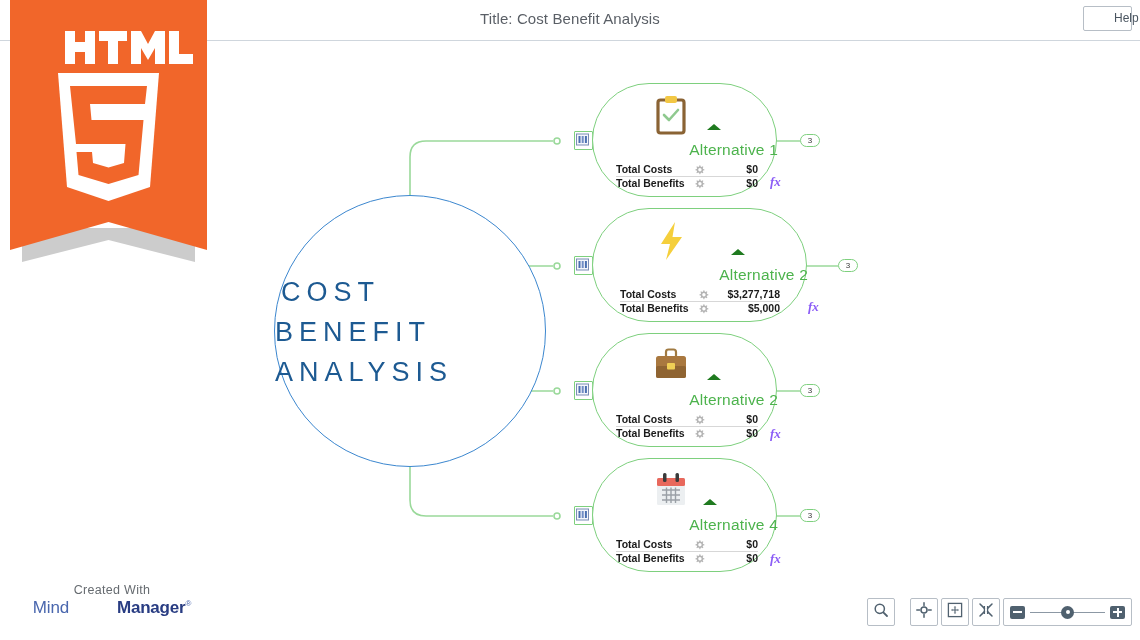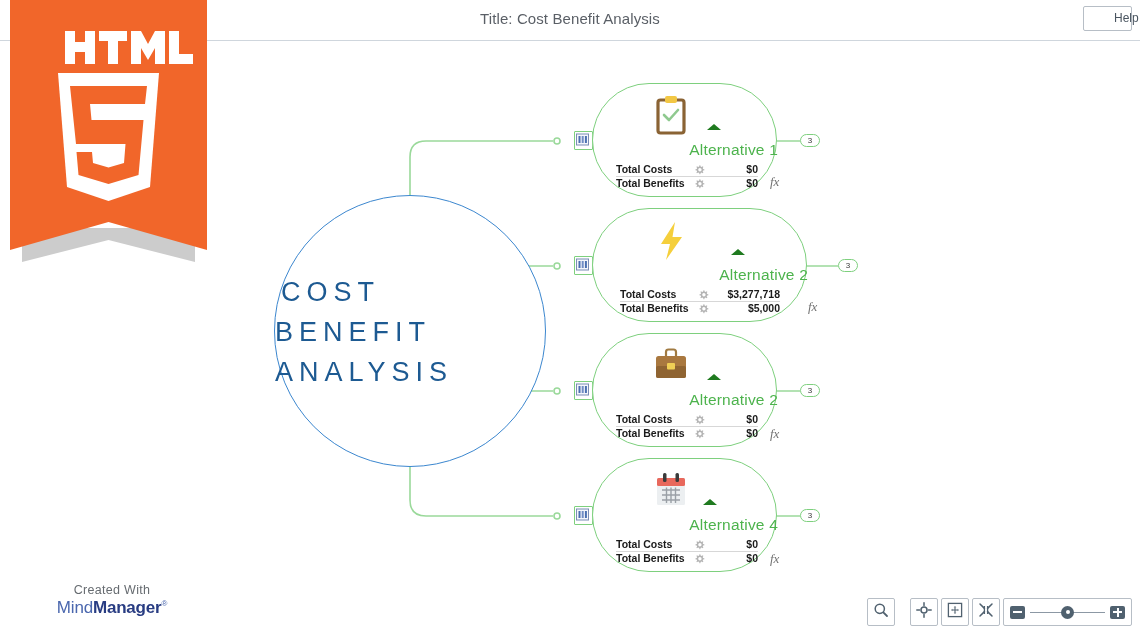--- a/index.html
+++ b/index.html
@@ -149,23 +149,23 @@
   }
   .stat-value {
     position: absolute;
     right: 0; top: 0;
     font-variant-numeric: tabular-nums;
   }
   .alt-fx {
     position: absolute;
     font-family: "Liberation Serif", serif;
     font-style: italic;
-    font-weight: normal;
+    font-weight: bold;
     font-size: 13px;
-    color: #737373;
+    color: #8b5cf6;
   }
 
   
   .node-marker {
     position: absolute;
     width: 19px; height: 19px;
     border: 1.6px solid #7ed07e;
     background: #ffffff;
     box-sizing: border-box;
     border-radius: 1px;
@@ -195,21 +195,21 @@
     font-size: 12.5px;
     color: #666b70;
     letter-spacing: 0.3px;
   }
   #brand-name {
     font-size: 17px;
     color: #4a67ae;
     letter-spacing: -0.2px;
     margin-top: 1px;
   }
-  #brand-name b { color: #283c82; }
+  #brand-name b { color: #283c82; padding-left: 48px; }
   #brand-name sup { font-size: 8px; vertical-align: super; }
 
   #bottom-toolbar {
     position: absolute;
     right: 8px; top: 598px;
     height: 28px;
     display: flex;
     align-items: center;
   }
   .tool-btn {

